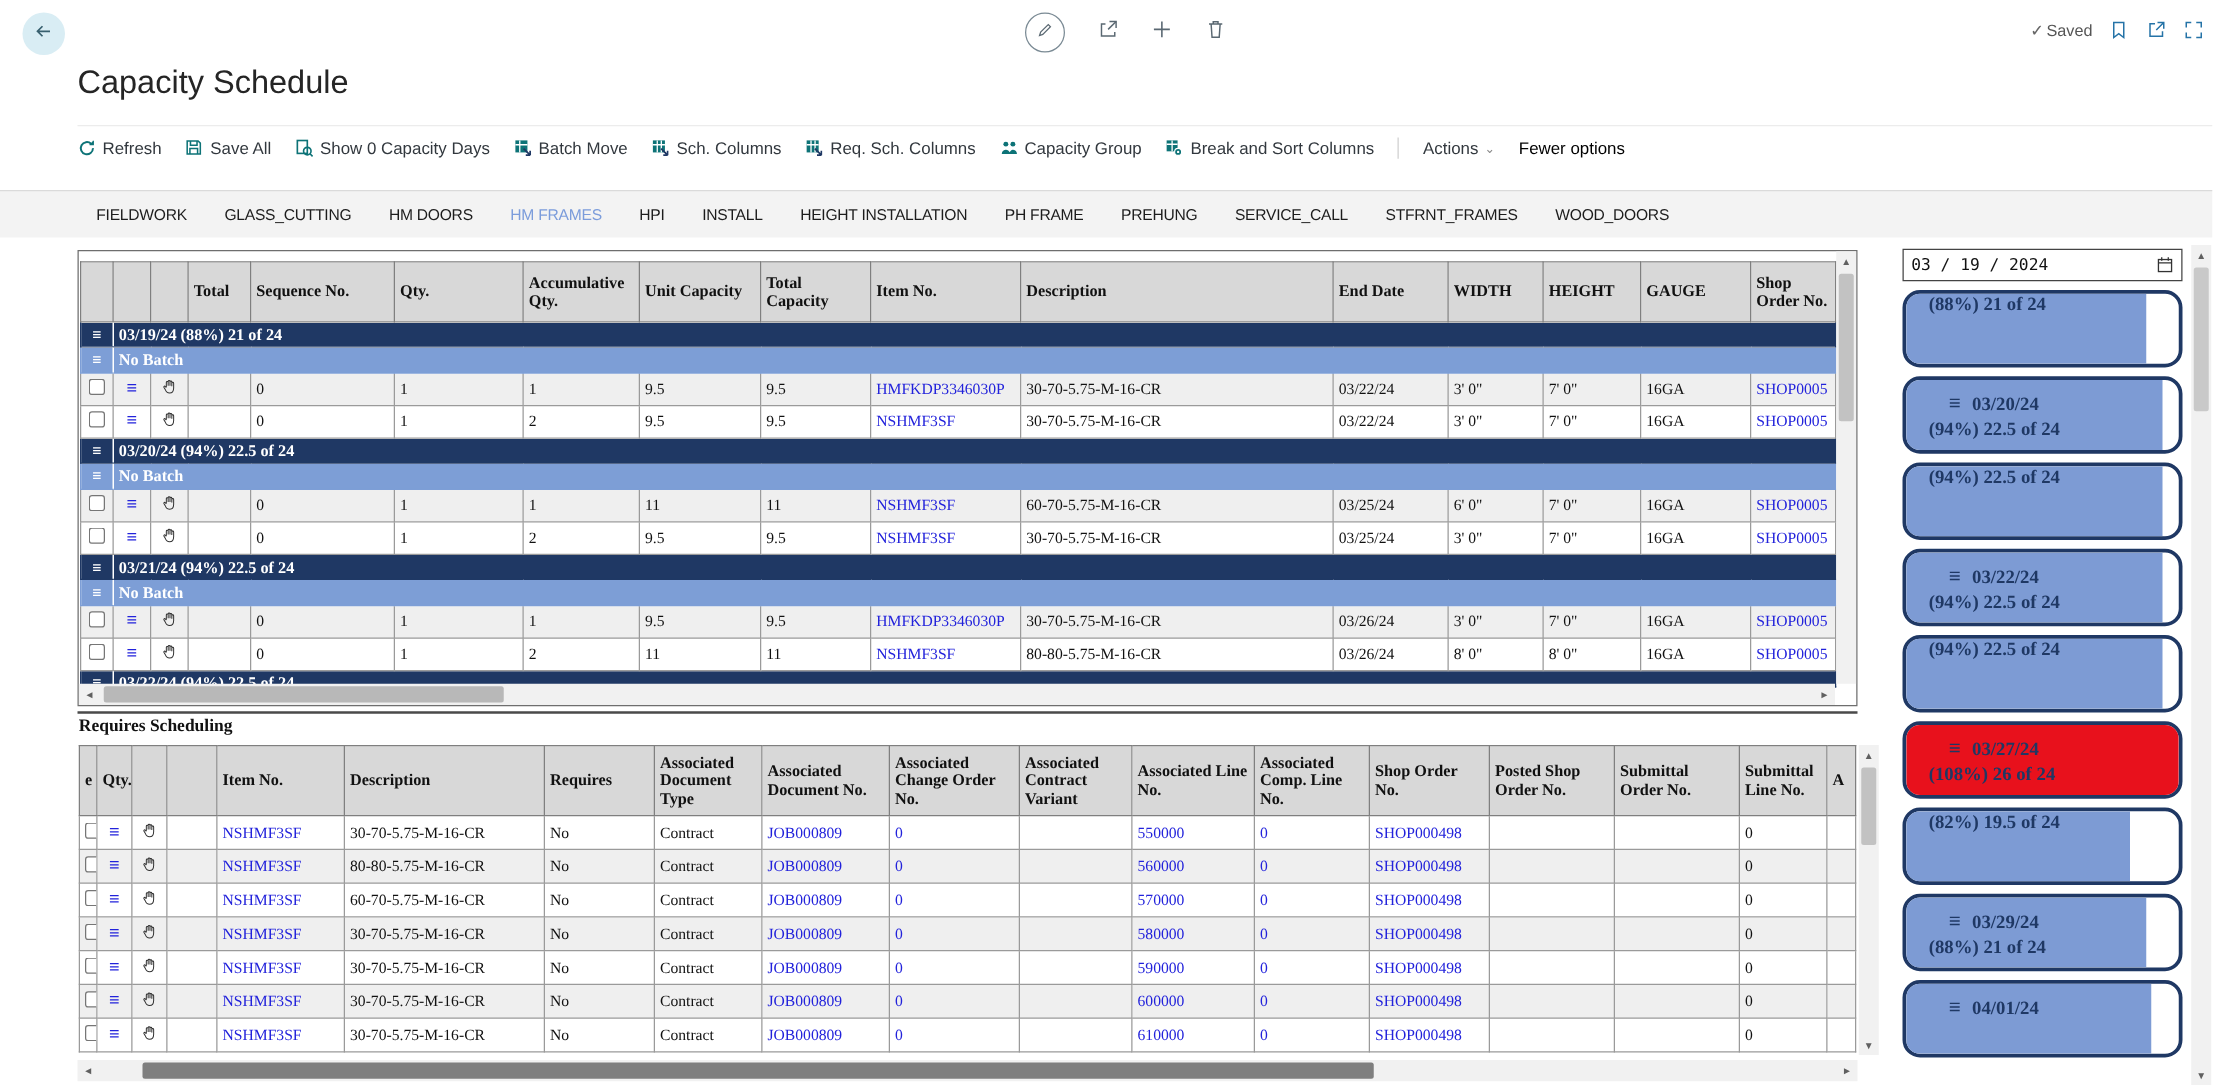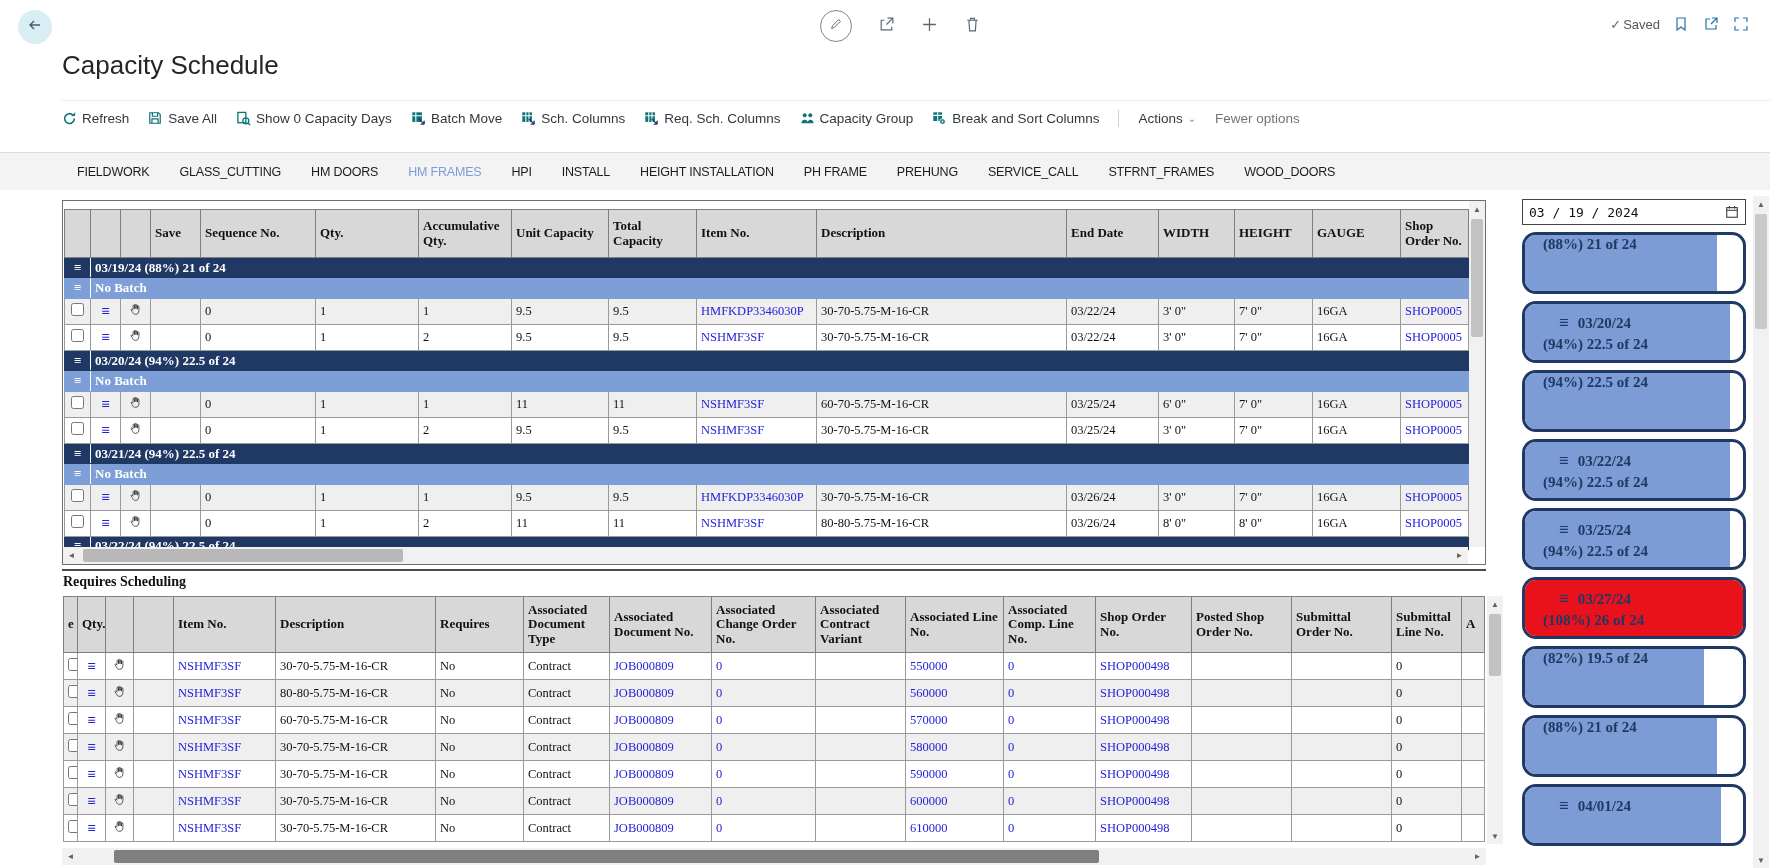--- a/index.html
+++ b/index.html
@@ -8,38 +8,38 @@
   #app { position:relative; width:1770px; height:868px; }
 
   
   .back-btn { position:absolute; left:18px; top:10px; width:34px; height:34px;
     border-radius:50%; background:#d9edf4; color:#38606f; display:flex;
     align-items:center; justify-content:center; cursor:pointer; }
   .center-icons { position:absolute; left:820px; top:10px; display:flex; gap:26px;
     align-items:center; color:#5a6872; }
   .icon-circle { width:32px; height:32px; border:1px solid #7a8a94; border-radius:50%;
     display:flex; align-items:center; justify-content:center; }
-  .topbar-right { position:absolute; right:20px; top:16px; display:flex; gap:13px;
+  .topbar-right { position:absolute; right:6px; top:16px; display:flex; gap:13px;
     align-items:center; }
   .saved { color:#555; font-size:13px; }
   .saved .chk { color:#666; margin-right:2px; }
   .tr-icon { color:#2573a7; width:17px; height:17px; }
 
   
   .page-title { position:absolute; left:62px; top:50px; font-size:26px; font-weight:300;
     color:#252525; }
   .toolbar { position:absolute; left:62px; top:100px; right:0; height:30px;
     display:flex; align-items:center; gap:19px; font-size:13.5px; color:#32383e;
     border-top:1px solid #ececec; padding-top:6px; }
   .tb-item { display:flex; align-items:center; gap:5px; cursor:pointer; white-space:nowrap; }
   .tb-ic { color:#0d7377; width:15px; height:15px; display:inline-flex; }
   .tb-sep { width:1px; height:17px; background:#d0d0d0; }
   .tb-actions { display:flex; align-items:center; gap:5px; cursor:pointer; }
   .tb-actions .chev { color:#888; font-size:10px; }
-  .fewer { color:#737373; cursor:pointer; }
+  .fewer { color:#000000; cursor:pointer; }
 
   
   .tabbar { position:absolute; left:0; top:152px; width:1770px; height:38px;
     background:#f3f3f3; border-top:1px solid #dadada; display:flex; align-items:center;
     padding-left:62px; }
   .tab { padding:0 15px; font-size:12.5px; color:#1c1c1c; letter-spacing:-0.2px;
     cursor:pointer; white-space:nowrap; }
   .tab.active { color:#7b9cdb; }
 
   
@@ -287,21 +287,21 @@
           <col style="width:76px">
           <col style="width:78px">
           <col style="width:88px">
           <col>
         </colgroup>
         <thead>
           <tr style="height:48px">
             <th></th>
             <th></th>
             <th></th>
-            <th>Save</th>
+            <th>Total</th>
             <th>Sequence No.</th>
             <th>Qty.</th>
             <th>Accumulative Qty.</th>
             <th>Unit Capacity</th>
             <th>Total Capacity</th>
             <th>Item No.</th>
             <th>Description</th>
             <th>End Date</th>
             <th>WIDTH</th>
             <th>HEIGHT</th>
@@ -713,34 +713,34 @@
         <div class="cap-fill" style="width:94%"></div>
         <div class="cap-l2">(94%) 22.5 of 24</div>
       </div>
       <div class="cap-card">
         <div class="cap-fill" style="width:94%"></div>
         <div class="cap-l1"><span class="brg">≡</span><span>03/22/24</span></div>
         <div class="cap-l2">(94%) 22.5 of 24</div>
       </div>
       <div class="cap-card">
         <div class="cap-fill" style="width:94%"></div>
-        <div class="cap-l1"><span class="brg">≡</span><span>03/25/24</span></div>
         <div class="cap-l2">(94%) 22.5 of 24</div>
       </div>
       <div class="cap-card over">
         <div class="cap-fill" style="width:100%"></div>
         <div class="cap-l1"><span class="brg">≡</span><span>03/27/24</span></div>
         <div class="cap-l2">(108%) 26 of 24</div>
       </div>
       <div class="cap-card">
         <div class="cap-fill" style="width:82%"></div>
         <div class="cap-l2">(82%) 19.5 of 24</div>
       </div>
       <div class="cap-card">
         <div class="cap-fill" style="width:88%"></div>
+        <div class="cap-l1"><span class="brg">≡</span><span>03/29/24</span></div>
         <div class="cap-l2">(88%) 21 of 24</div>
       </div>
       <div class="cap-card">
         <div class="cap-fill" style="width:90%"></div>
         <div class="cap-l1"><span class="brg">≡</span><span>04/01/24</span></div>
         <div class="cap-l2"></div>
       </div>
     </div>
 
   <div class="sb vsb page-vsb">

